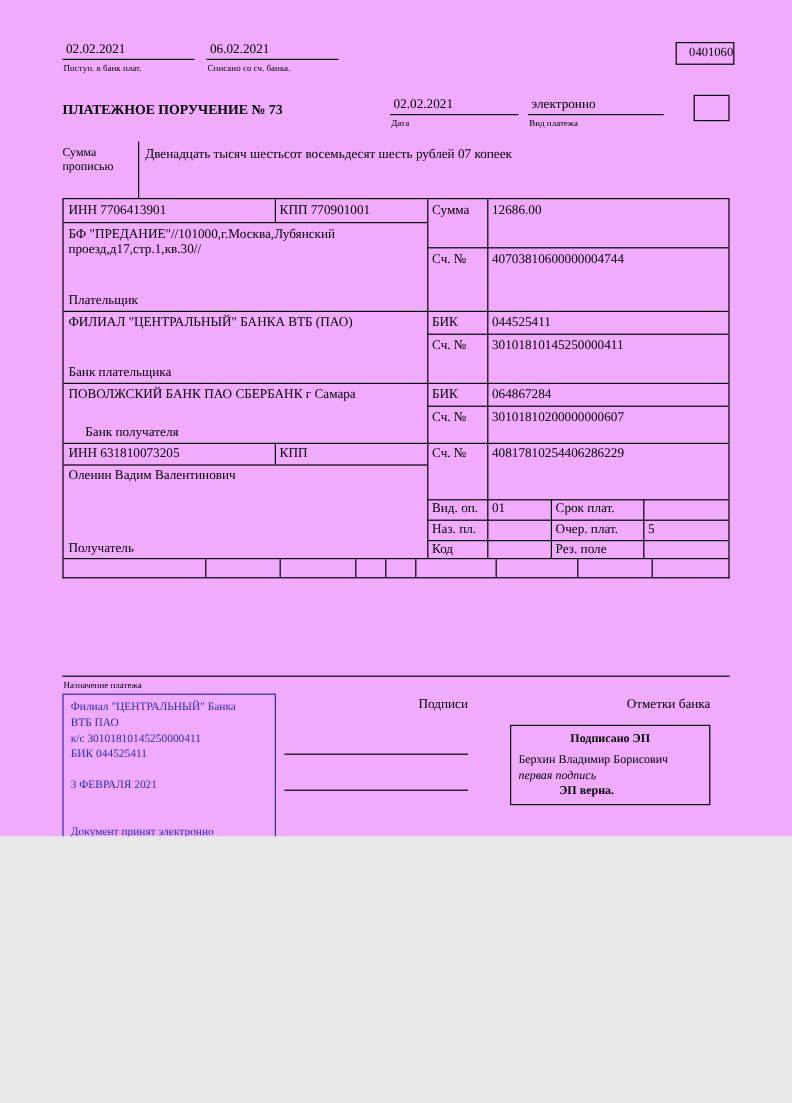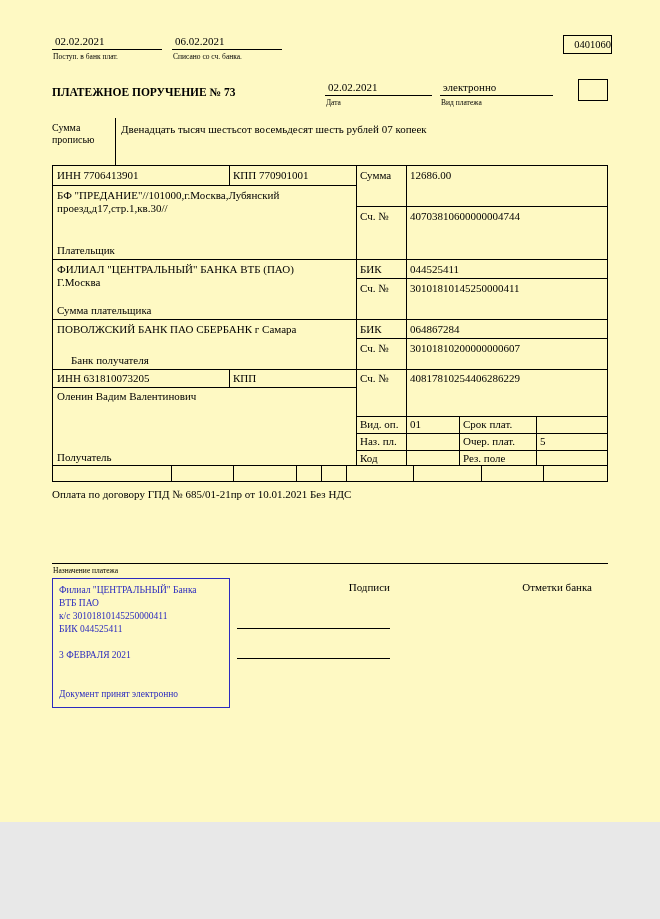--- a/index.html
+++ b/index.html
@@ -1,18 +1,18 @@
 <!DOCTYPE html>
 <html><head>
 <meta charset="utf-8">
 <style>
   *{margin:0;padding:0;box-sizing:border-box}
   html,body{background:#e8e8e8}
   body{font-family:"Liberation Serif",serif;color:#000}
-  .page{position:relative;width:660px;height:822px;background:#fef9c3;margin:0 auto;overflow:hidden}
+  .page{position:relative;width:660px;height:697px;background:#f0abfc;margin:0 auto;overflow:hidden}
   .abs{position:absolute}
   .txt{font-size:11px;line-height:13px;white-space:nowrap}
   .t10{font-size:10px;line-height:12px}
   .fv{font-size:11px;line-height:15px;border-bottom:1px solid #000;padding-left:3px;white-space:nowrap}
   .fl{font-size:7.5px;line-height:9px;padding-top:2px;padding-left:1px;white-space:nowrap}
   .hline{background:#000;height:1px}
   .vline{background:#000;width:1px}
   .box{border:1px solid #000}
   .title{font-size:11.5px;font-weight:bold;white-space:nowrap}
   .codebox{font-size:10.5px;text-align:right;line-height:17px}
@@ -88,27 +88,26 @@
     <div class="abs txt" style="left:4px;top:23px;width:296px">
       <div>БФ "ПРЕДАНИЕ"//101000,г.Москва,Лубянский</div>
       <div>проезд,д17,стр.1,кв.30//</div>
     </div>
     <div class="abs txt" style="left:307px;top:44px">Сч. №</div>
     <div class="abs txt" style="left:357px;top:44px">40703810600000004744</div>
     <div class="abs txt" style="left:4px;top:78px">Плательщик</div>
 
     <div class="abs txt" style="left:4px;top:97px;width:296px">
       <div>ФИЛИАЛ "ЦЕНТРАЛЬНЫЙ" БАНКА ВТБ (ПАО)</div>
-      <div>Г.Москва</div>
     </div>
     <div class="abs txt" style="left:307px;top:97px">БИК</div>
     <div class="abs txt" style="left:357px;top:97px">044525411</div>
     <div class="abs txt" style="left:307px;top:116px">Сч. №</div>
     <div class="abs txt" style="left:357px;top:116px">30101810145250000411</div>
-    <div class="abs txt" style="left:4px;top:138px">Сумма плательщика</div>
+    <div class="abs txt" style="left:4px;top:138px">Банк плательщика</div>
 
     <div class="abs txt" style="left:4px;top:157px;width:296px">ПОВОЛЖСКИЙ БАНК ПАО СБЕРБАНК г Самара</div>
     <div class="abs txt" style="left:307px;top:157px">БИК</div>
     <div class="abs txt" style="left:357px;top:157px">064867284</div>
     <div class="abs txt" style="left:307px;top:176px">Сч. №</div>
     <div class="abs txt" style="left:357px;top:176px">30101810200000000607</div>
     <div class="abs txt" style="left:18px;top:188px">Банк получателя</div>
 
     <div class="abs txt" style="left:4px;top:206px">ИНН 631810073205</div>
     <div class="abs txt" style="left:180px;top:206px">КПП</div>
@@ -131,32 +130,37 @@
     <div class="abs vline" style="left:118px;top:0;height:15px"></div>
     <div class="abs vline" style="left:180px;top:0;height:15px"></div>
     <div class="abs vline" style="left:243px;top:0;height:15px"></div>
     <div class="abs vline" style="left:268px;top:0;height:15px"></div>
     <div class="abs vline" style="left:293px;top:0;height:15px"></div>
     <div class="abs vline" style="left:360px;top:0;height:15px"></div>
     <div class="abs vline" style="left:428px;top:0;height:15px"></div>
     <div class="abs vline" style="left:490px;top:0;height:15px"></div>
   </div>
 
-  <div class="abs txt" style="left:52px;top:488px">Оплата по договору ГПД № 685/01-21пр от 10.01.2021 Без НДС</div>
   <div class="abs hline" style="left:52px;top:563px;width:556px"></div>
   <div class="abs fl" style="left:52px;top:564px;width:200px">Назначение платежа</div>
 
   <div class="abs stamp" style="left:52px;top:578px;width:178px;height:130px">
     <div>Филиал "ЦЕНТРАЛЬНЫЙ" Банка</div>
     <div>ВТБ ПАО</div>
     <div>к/с 30101810145250000411</div>
     <div>БИК 044525411</div>
     <div class="sdate">3 ФЕВРАЛЯ 2021</div>
     <div class="note">Документ принят электронно</div>
   </div>
 
   <div class="abs txt center" style="left:237px;top:581px;width:153px">Подписи</div>
   <div class="abs hline" style="left:237px;top:628px;width:153px"></div>
   <div class="abs hline" style="left:237px;top:658px;width:153px"></div>
 
   <div class="abs txt center" style="left:425px;top:581px;width:167px">Отметки банка</div>
+  <div class="abs esign" style="left:425px;top:604px;width:167px;height:67px">
+    <div class="et">Подписано ЭП</div>
+    <div class="en">Берхин Владимир Борисович</div>
+    <div class="er">первая подпись</div>
+    <div class="es">ЭП верна.</div>
+  </div>
 
 </div>
 
 </body></html>

